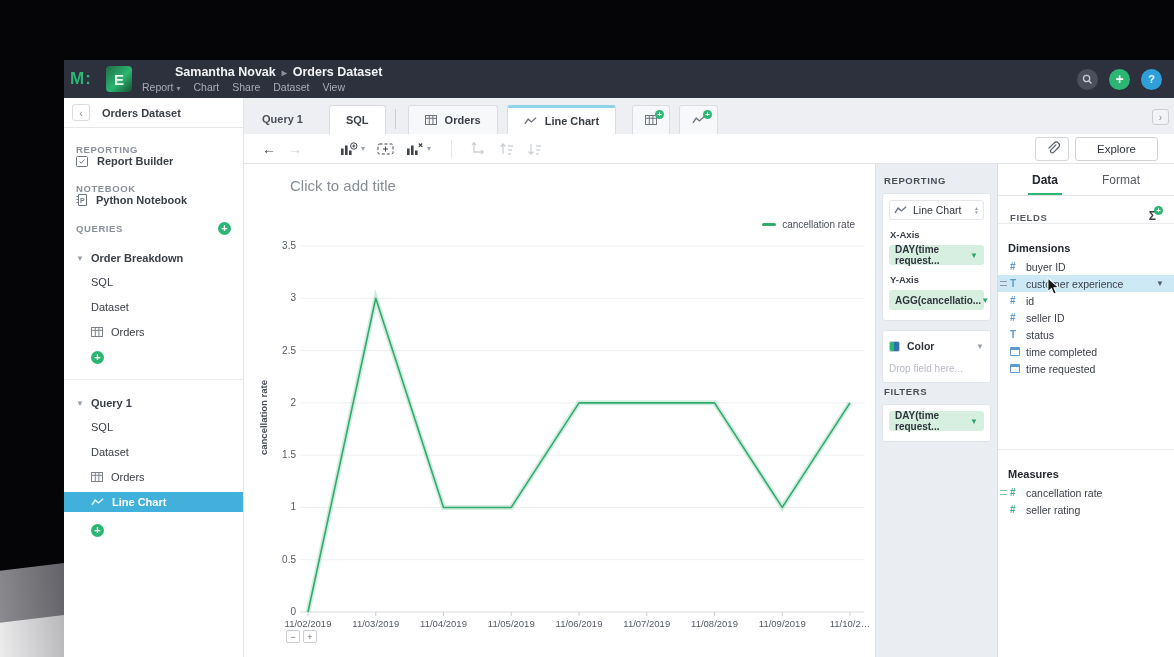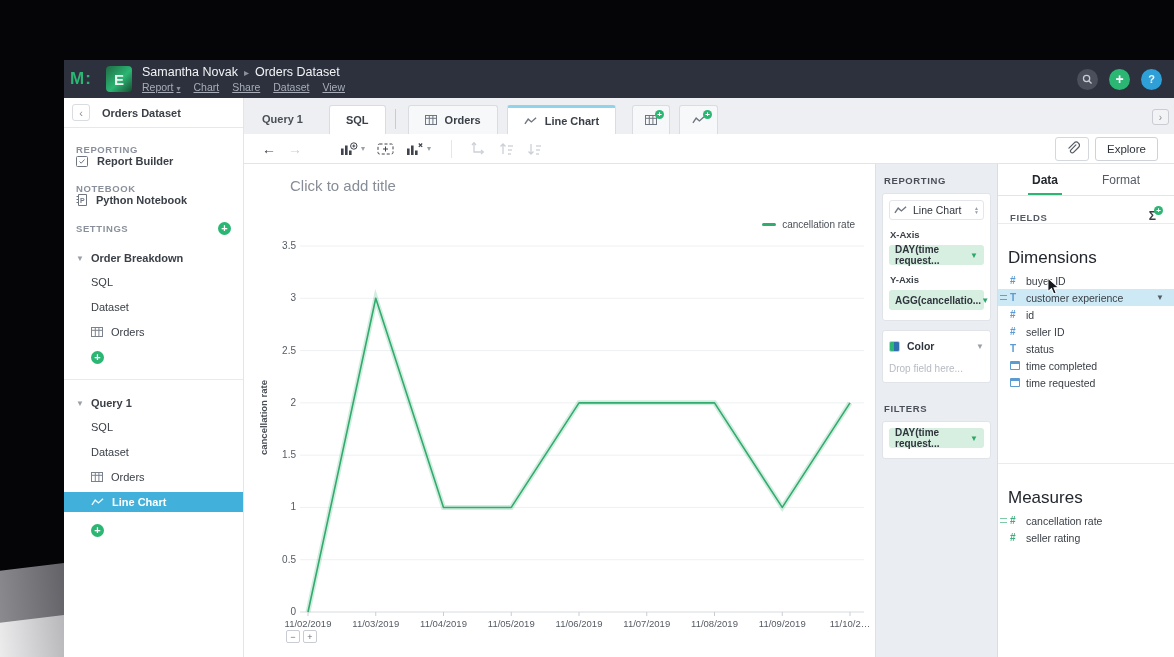--- a/index.html
+++ b/index.html
@@ -16,23 +16,23 @@
 
   .app { position:absolute; left:64px; top:60px; width:1110px; height:597px; background:#fff; }
 
   
   .topbar { position:relative; height:38px; background:#2c313d; display:flex; align-items:center; }
   .logo { width:34px; text-align:center; color:#2bb673; font-weight:bold; font-size:17px; letter-spacing:1px; }
   .avatar { width:26px; height:26px; border-radius:4px; margin-left:8px;
             background:linear-gradient(135deg,#1f6b43,#2bb673 55%,#174d31); color:#eaf6ef;
             font-weight:bold; font-size:15px; display:flex; align-items:center; justify-content:center; }
   .bc { margin-left:10px; }
-  .bc-row { font-size:12.5px; font-weight:normal; color:#f2f3f5; }
+  .bc-row { font-size:12.5px; font-weight:bold; color:#f2f3f5;margin-left:33px; }
   .bc-sep { color:#8a909c; margin:0 6px; font-size:10px; }
-  .menu { display:flex; gap:13px; font-size:10.5px; color:#a7adb8; margin-top:2px;text-decoration:underline; }
+  .menu { display:flex; gap:13px; font-size:10.5px; color:#a7adb8; margin-top:2px; }
   .menu span { cursor:default; }
   .menu .caret { font-size:8px; margin-left:3px; color:#8a909c; }
   .topbar-right { margin-left:auto; margin-right:12px; display:flex; gap:11px; }
   .circ { width:21px; height:21px; border-radius:50%; display:flex; align-items:center; justify-content:center;
           color:#fff; font-size:12px; font-weight:bold; }
   .circ.search { background:#4a4f5b; }
   .circ.add { background:#2bb673; font-size:14px; }
   .circ.help { background:#2f9fd8; color:#e8f5fc; font-size:11px; }
 
   
@@ -82,21 +82,21 @@
              padding:0 16px 0 18px; flex:none; }
   .tb-ic { display:flex; align-items:center; color:#3e434c; margin-right:12px; }
   .tb-ic.dis { color:#ccd0d6; }
   .tb-caret { font-size:8px; color:#9aa0a8; margin-left:3px; }
   .tb-arrow { font-size:14px; font-weight:bold; }
   .tb-group { display:flex; align-items:center; margin-left:26px; }
   .tb-div { width:1px; height:18px; background:#e4e6ea; margin:0 18px 0 8px; }
   .tb-right { margin-left:auto; display:flex; align-items:center; gap:6px; }
   .clip-btn { width:34px; height:24px; border:1px solid #d4d7dc; border-radius:3px; background:#fff;
               display:flex; align-items:center; justify-content:center; }
-  .explore-btn { height:24px; border:1px solid #cfd3d9; border-radius:3px; background:#fff; padding:0 11px;
+  .explore-btn { height:24px; border:1px solid #cfd3d9; border-radius:3px; background:#fff; padding:0 21px;
                  font-size:11.5px; color:#2f343c; display:flex; align-items:center; }
 
   
   .work-row { flex:1; display:flex; min-height:0; }
   .canvas { width:631px; flex:none; background:#fff; position:relative; }
   .chart-title { position:absolute; left:46px; top:13px; font-size:15px; color:#878d96; }
   .legend { position:absolute; right:20px; top:55px; display:flex; align-items:center; font-size:10px; color:#4a4f57; }
   .legend-swatch { width:14px; height:3px; border-radius:2px; margin-right:6px; background:#31ab6e; }
   .y-axis-label { position:absolute; left:-26px; top:248px; width:90px; transform:rotate(-90deg);
                   font-size:9.5px; font-weight:bold; color:#4a4f57; text-align:center; }
@@ -129,21 +129,21 @@
   
   .fields { flex:1; background:#fff; border-left:1px solid #d9dce1; font-size:10.5px; color:#3b4048; position:relative; }
   .ftabs { height:32px; border-bottom:1px solid #e2e4e9; display:flex; align-items:center; justify-content:center; gap:44px; }
   .ftab { font-size:12px; color:#555b64; position:relative; height:100%; display:flex; align-items:center; }
   .ftab.active { font-weight:bold; color:#23272e; }
   .ftab.active::after { content:""; position:absolute; left:-4px; right:-4px; bottom:0; height:2px; background:#2bb673; }
   .fields-h { height:28px; display:flex; align-items:flex-end; padding:0 12px; border-bottom:1px solid #e9ebef; }
   .fields-h .t { font-size:9.5px; font-weight:bold; letter-spacing:.6px; color:#555b64; }
   .sigma { margin-left:auto; position:relative; font-size:12px; font-weight:bold; color:#3b4048; padding-right:6px; }
   .sigma .badge { top:-3px; right:-1px; }
-  .dim-h { margin:24px 0 4px 10px; font-weight:normal; font-size:17px; color:#23272e; }
+  .dim-h { margin:18px 0 4px 10px; font-weight:bold; font-size:11px; color:#23272e; }
   .frow { height:17px; display:flex; align-items:center; padding-left:12px; position:relative; }
   .frow .fic { width:16px; color:#5b9bd1; font-weight:bold; font-size:10px; display:flex; }
   .frow.measure .fic { color:#3fae7e; }
   .frow.selected { background:#cde9f5; }
   .handle { position:absolute; left:2px; width:7px; height:5px; border-top:1.5px solid #8a95a0; border-bottom:1.5px solid #8a95a0; }
   .frow.measure .handle { border-color:#7fc9a8; }
   .frow .fcaret { margin-left:auto; margin-right:10px; color:#555b64; font-size:8px; }
   .meas-div { border-top:1px solid #e9ebef; margin-top:72px; }
   .cal { width:10px; height:9px; border:1px solid #5b9bd1; border-top:3px solid #5b9bd1; border-radius:1px; }
 
@@ -211,21 +211,21 @@
                 <path d="M2.5 0.5 h8 v11 h-8 M2.5 0.5 v11" fill="none" stroke="currentColor"></path>
                 <line x1="0.5" y1="2.5" x2="2.5" y2="2.5" stroke="currentColor"></line>
                 <line x1="0.5" y1="5.5" x2="2.5" y2="5.5" stroke="currentColor"></line>
                 <line x1="0.5" y1="8.5" x2="2.5" y2="8.5" stroke="currentColor"></line>
                 <text x="4" y="9" font-size="7" fill="currentColor" font-family="inherit">P</text>
               </svg>
           </span>
           <span>Python Notebook</span>
         </div>
         <div class="qhead-row">
-          <span class="sec" style="padding-left:0;margin-top:0">SETTINGS</span>
+          <span class="sec" style="padding-left:0;margin-top:0">QUERIES</span>
           <span class="gplus">+</span>
         </div>
         <div id="queryGroups">
             <div class="grp-head">
               <span class="grp-caret">▼</span>
               <span>Order Breakdown</span>
             </div>
             <div class="sub">
               <span>SQL</span>
             </div>
@@ -476,21 +476,21 @@
               <div style="height:4px"></div>
             </div>
             <div class="card" style="margin-top:9px">
               <div class="color-row">
                 <span class="swatch"></span>
                 <span class="lbl">Color</span>
                 <span class="gcaret">▼</span>
               </div>
               <div class="drop-hint">Drop field here...</div>
             </div>
-            <div class="panel-h" style="margin-top:20px">FILTERS</div>
+            <div class="panel-h" style="margin-top:3px">FILTERS</div>
             <div class="card">
               <div class="pill">
                 <span>DAY(time request...</span>
                 <span class="pcaret">▼</span>
               </div>
               <div style="height:4px"></div>
             </div>
           </div>
 
           <div class="fields">

